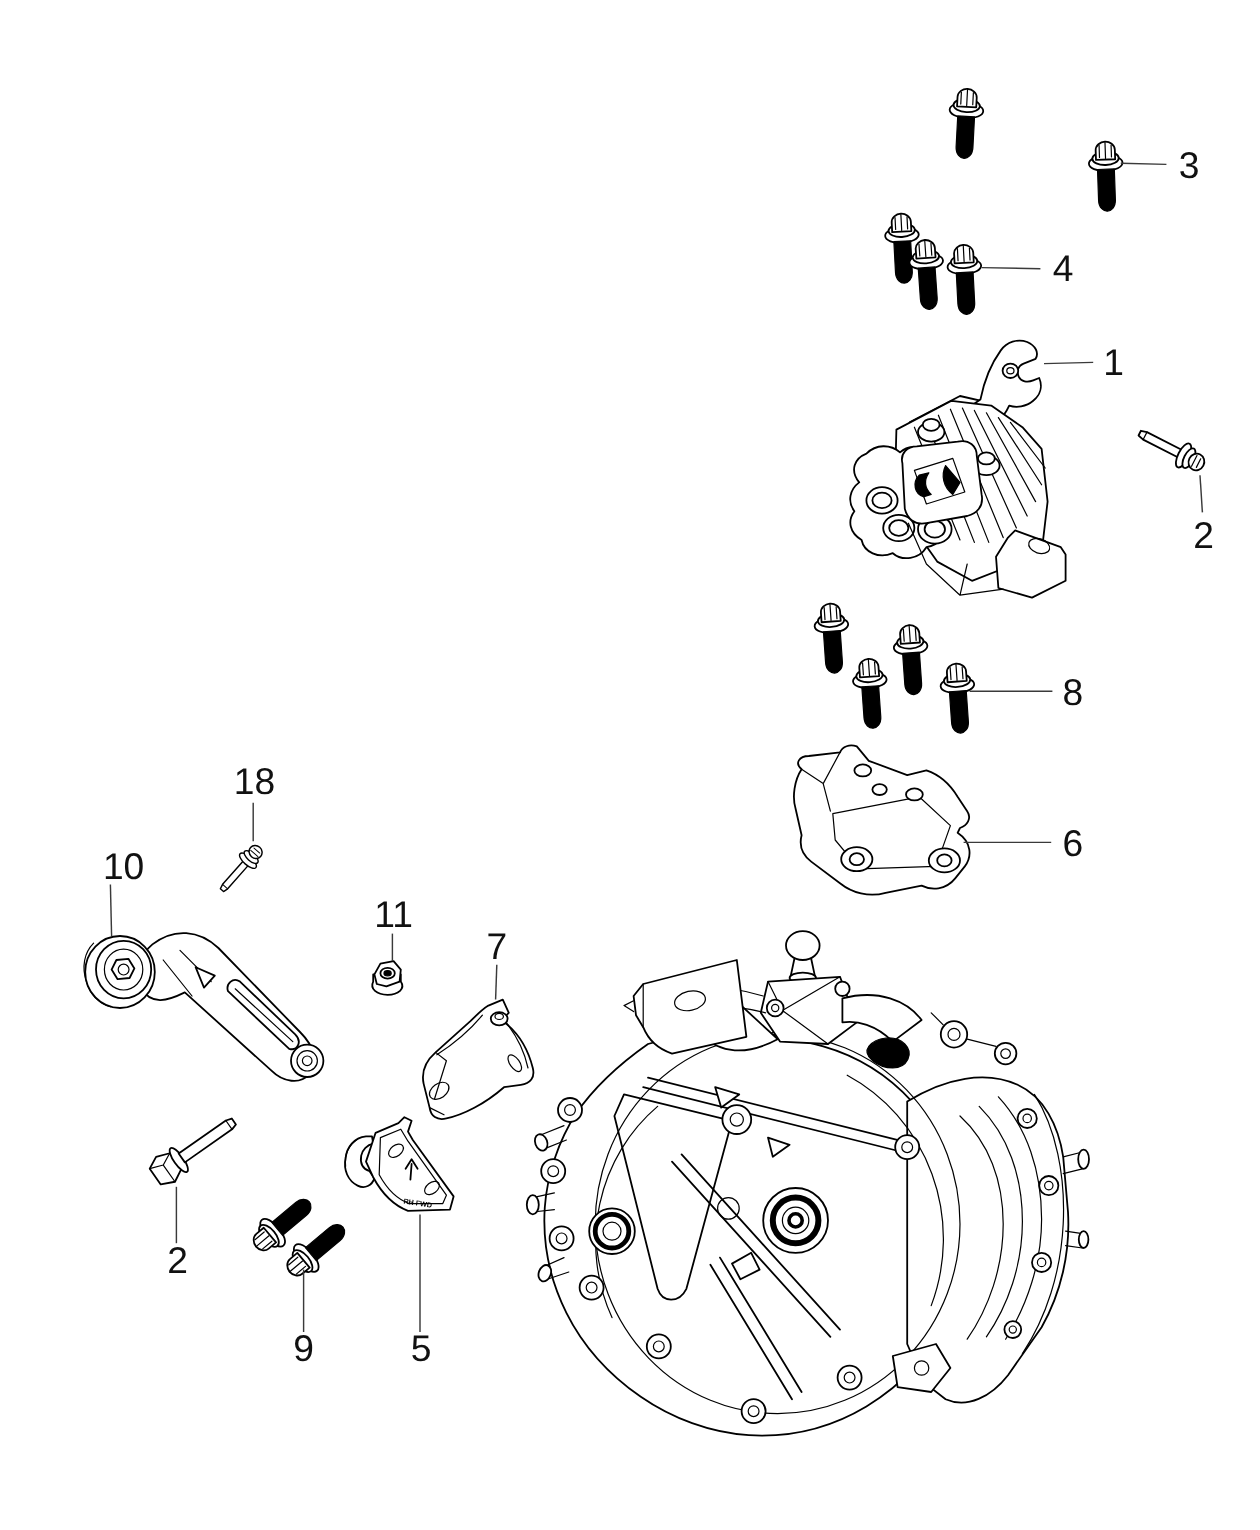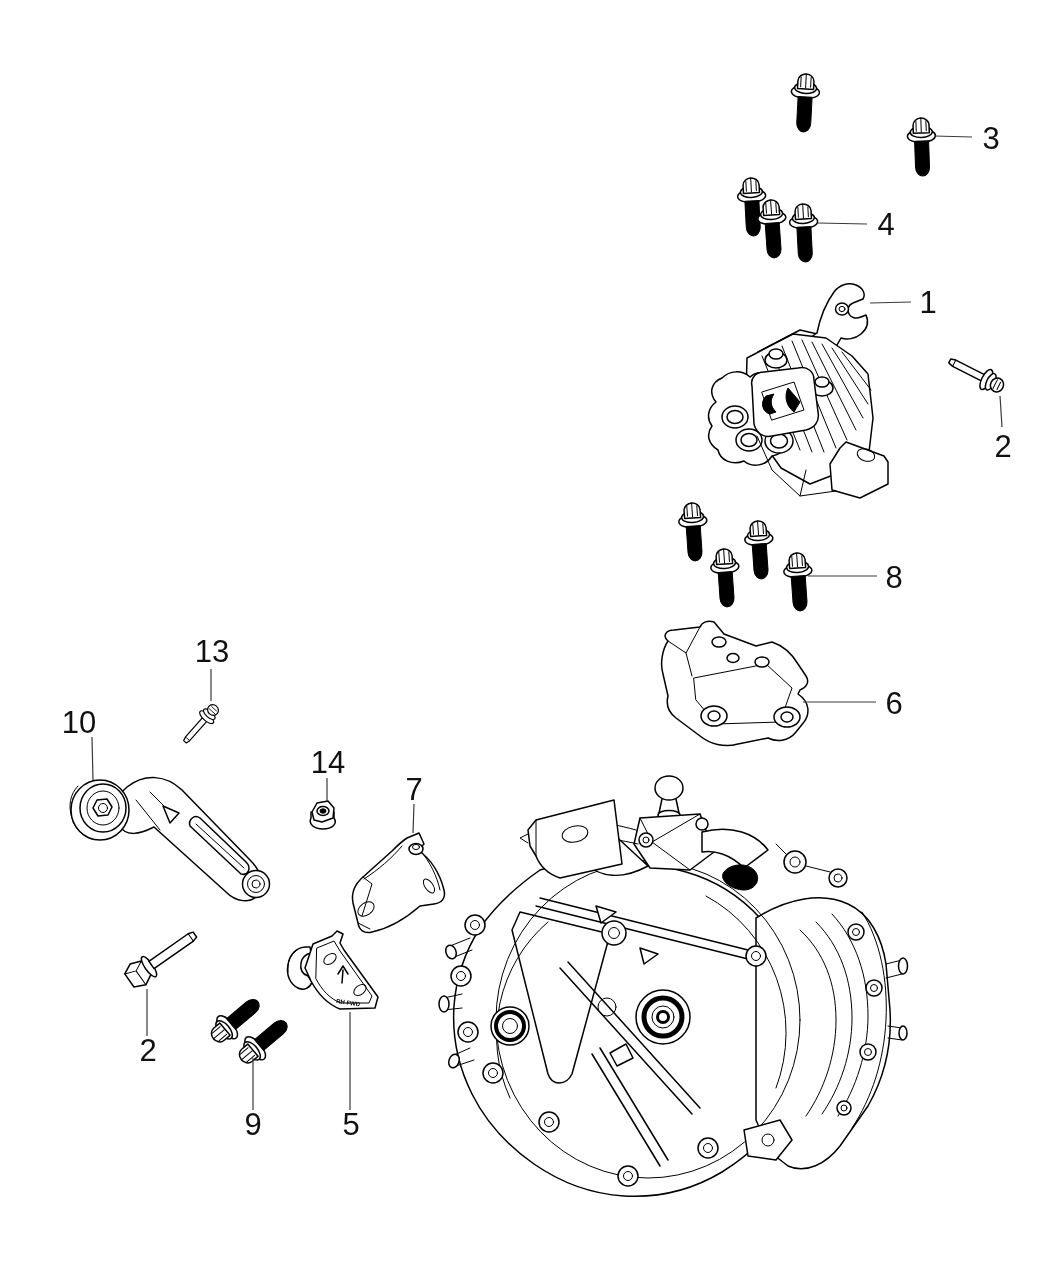--- a/index.html
+++ b/index.html
@@ -303,17 +303,17 @@
 
   <div class="callout" style="left:928px;top:302px">1</div>
   <div class="callout" style="left:1003px;top:446px">2</div>
   <div class="callout" style="left:991px;top:138px">3</div>
   <div class="callout" style="left:886px;top:224px">4</div>
   <div class="callout" style="left:351px;top:1124px">5</div>
   <div class="callout" style="left:894px;top:703px">6</div>
   <div class="callout" style="left:414px;top:789px">7</div>
   <div class="callout" style="left:894px;top:577px">8</div>
   <div class="callout" style="left:253px;top:1124px">9</div>
-  <div class="callout" style="left:79px;top:722px">10</div>
-  <div class="callout" style="left:328px;top:762px">14</div>
+  <div class="callout" style="left:103px;top:722px">10</div>
+  <div class="callout" style="left:328px;top:762px">11</div>
   <div class="callout" style="left:148px;top:1050px">2</div>
-  <div class="callout" style="left:212px;top:651px">13</div>
+  <div class="callout" style="left:212px;top:651px">18</div>
 </div>
 
 </body></html>

